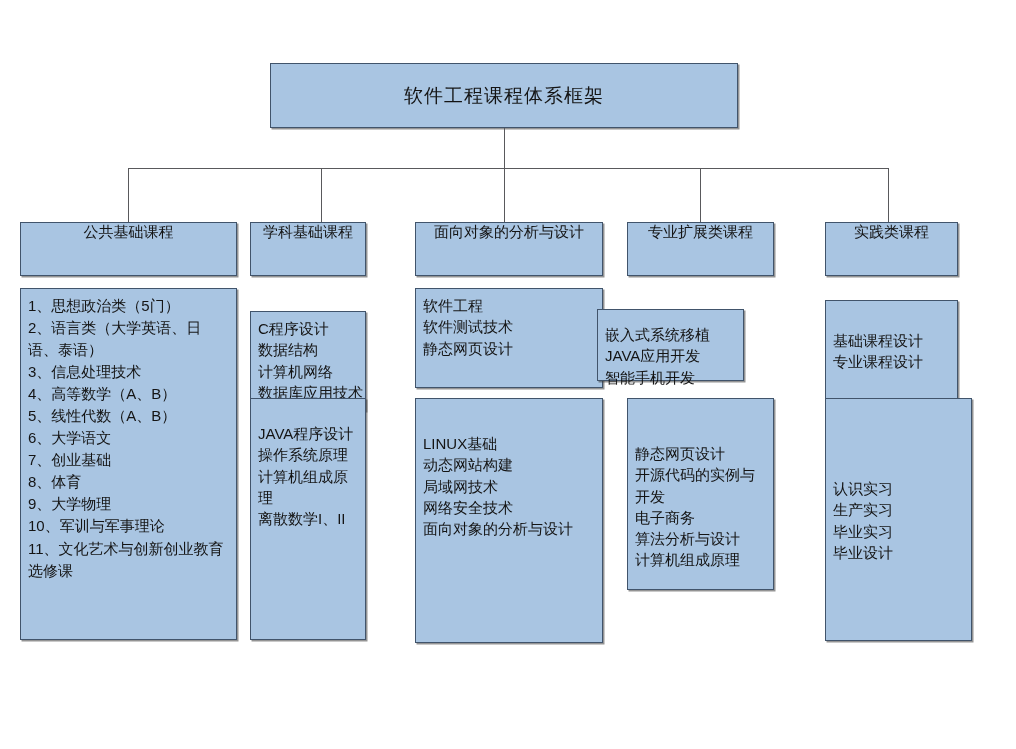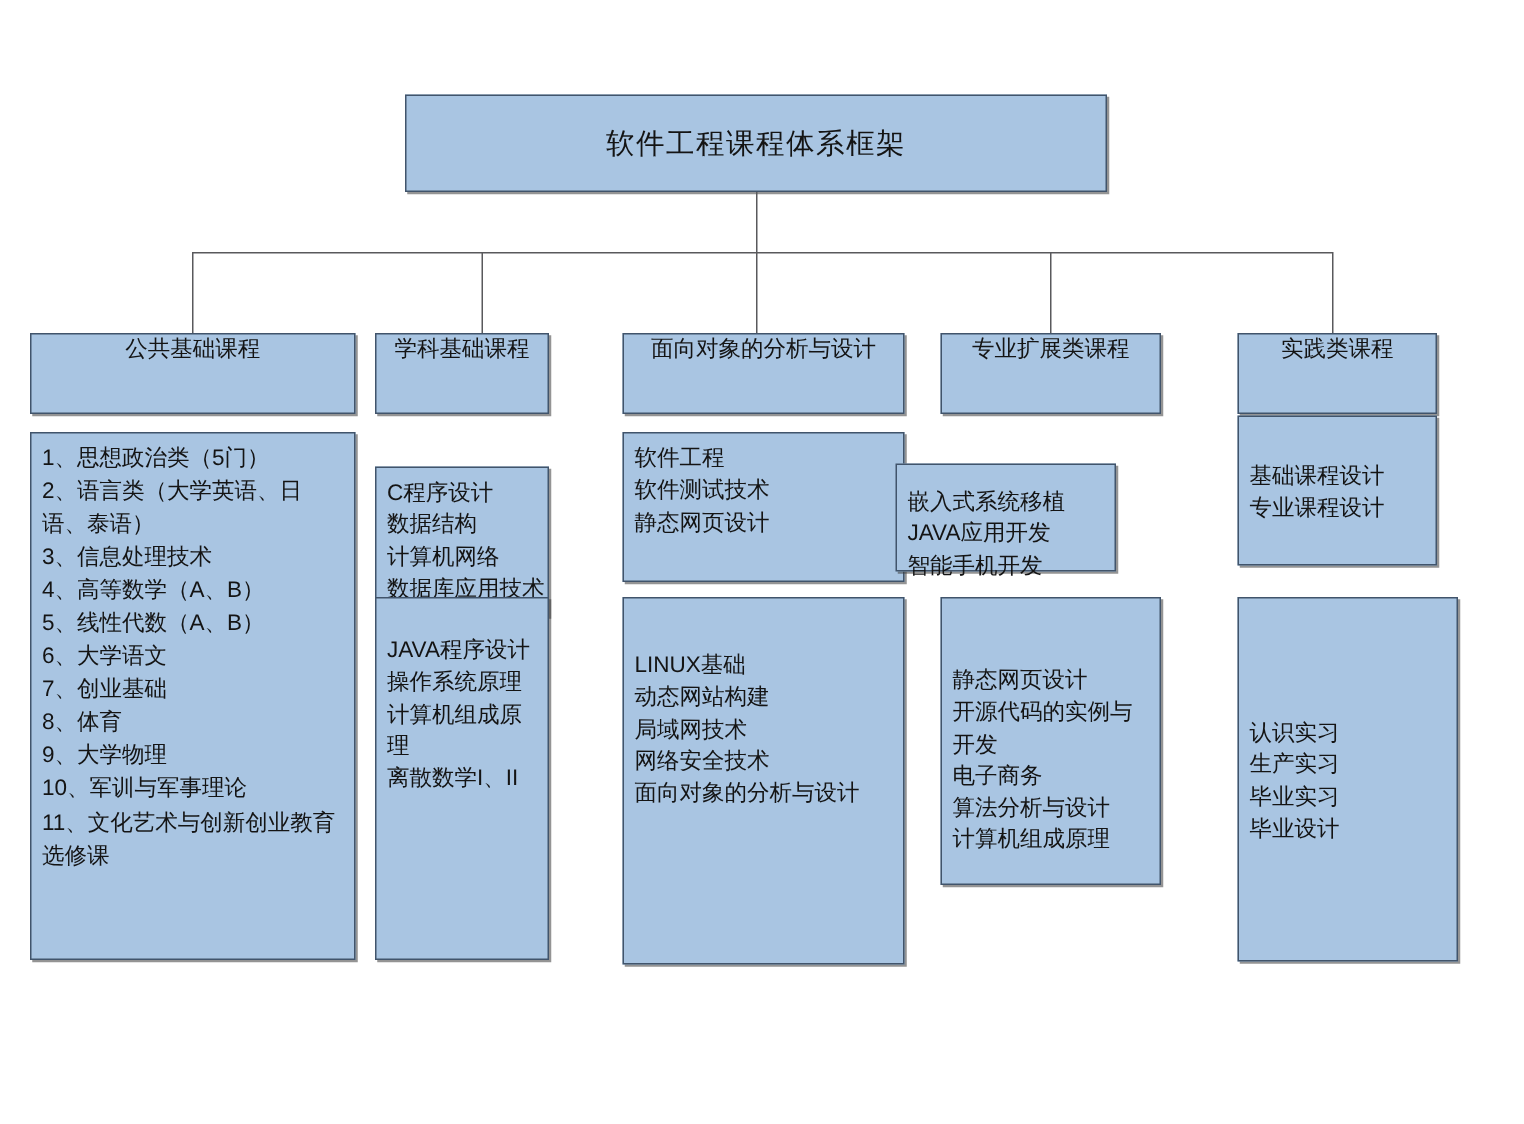--- a/index.html
+++ b/index.html
@@ -172,21 +172,21 @@
     <div class="lines">静态网页设计
 开源代码的实例与开发
 电子商务
 算法分析与设计
 计算机组成原理</div>
   </div>
 
   <div class="box cat-head" style="left:825px; top:222px; width:133px;">
     <span class="cat-text">实践类课程</span>
   </div>
-  <div class="box content-box vcenter" style="left:825px; top:277px; width:133px; height:100px;">
+  <div class="box content-box vcenter" style="left:825px; top:300px; width:133px; height:100px;">
     <div class="lines">基础课程设计
 专业课程设计</div>
   </div>
   <div class="box content-box vcenter" style="left:825px; top:398px; width:147px; height:243px;">
     <div class="lines">认识实习
 生产实习
 毕业实习
 毕业设计</div>
   </div>
 

